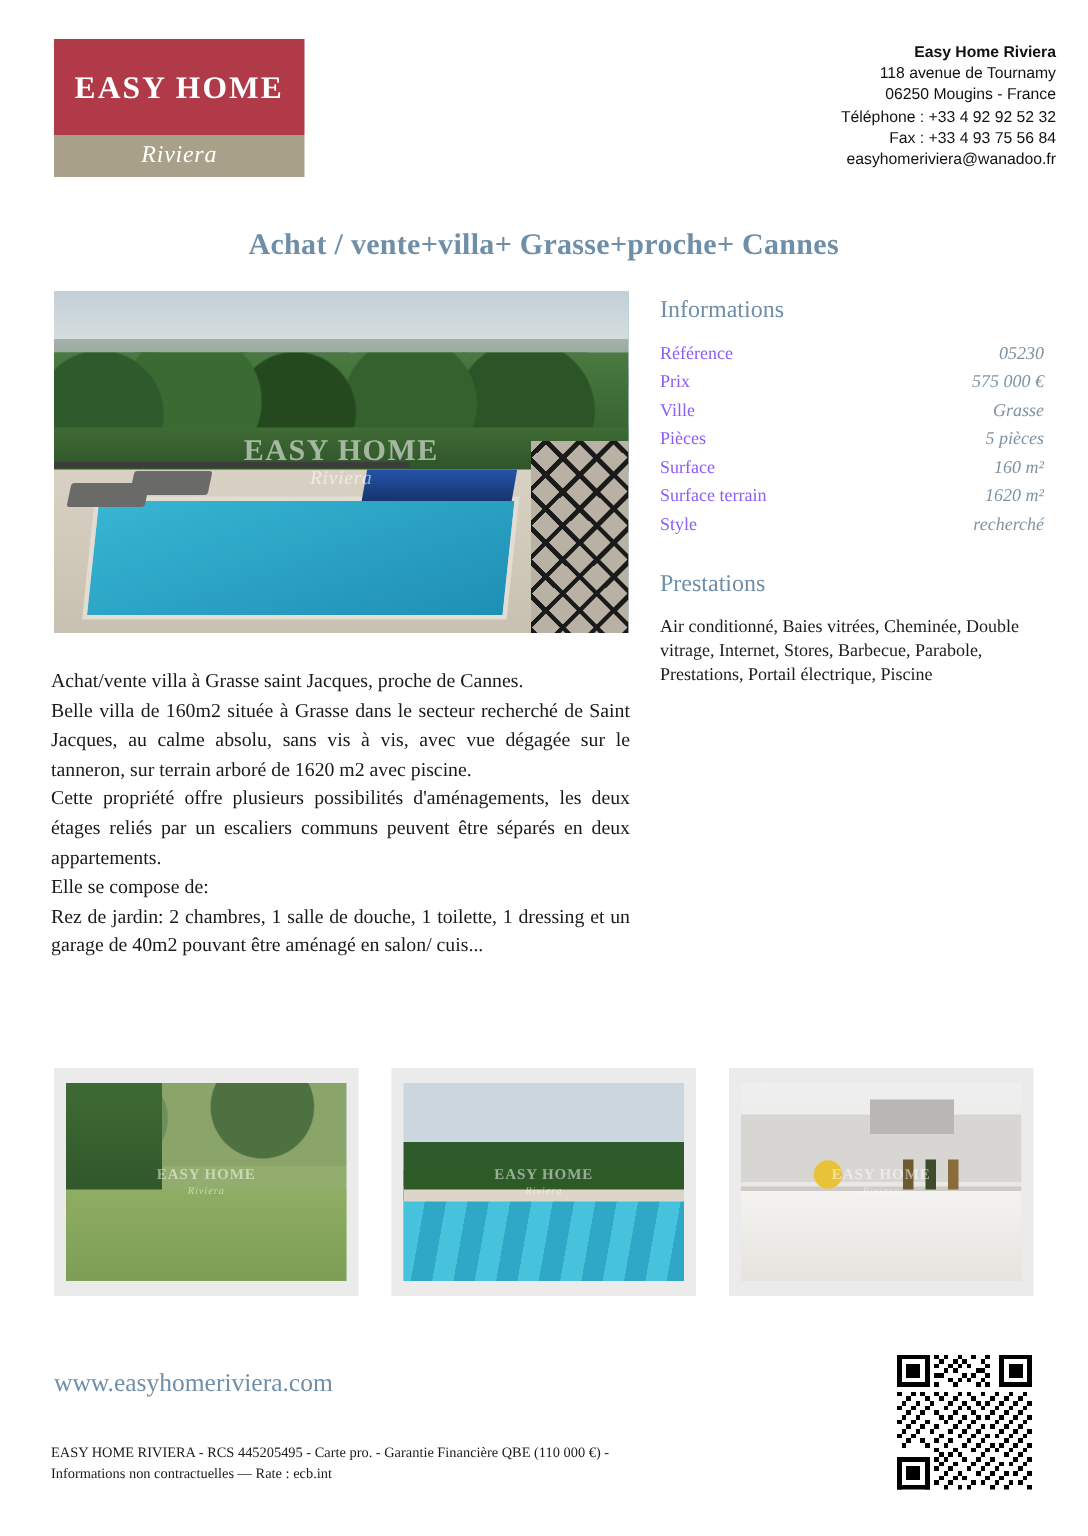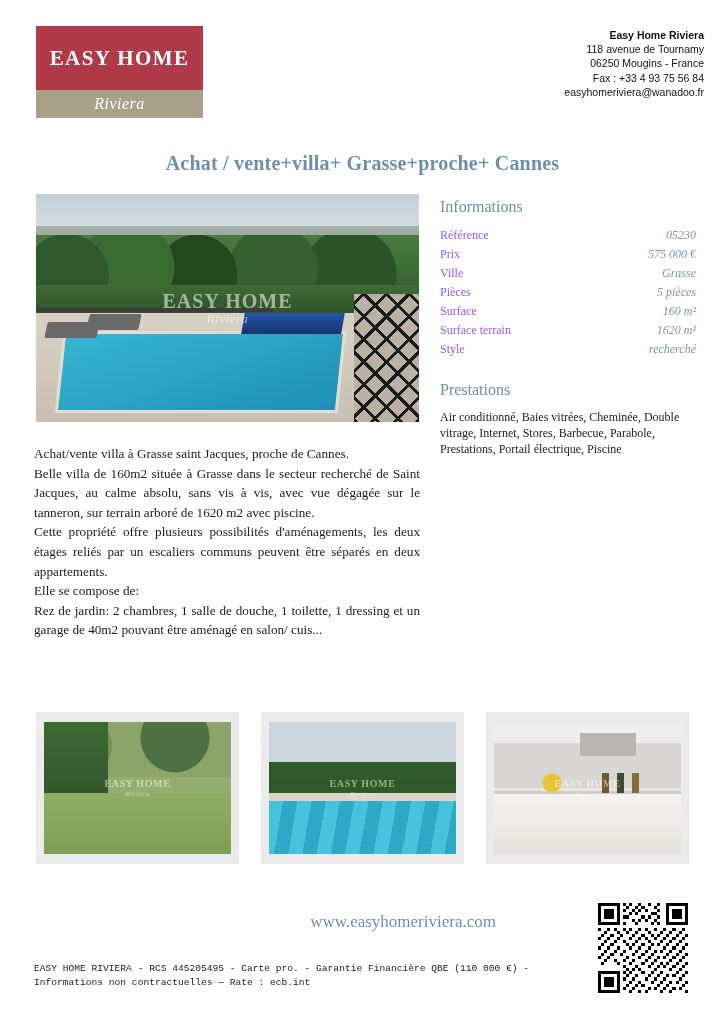--- a/index.html
+++ b/index.html
@@ -313,38 +313,38 @@
     font-weight: normal;
     font-style: italic;
     font-size: 7px;
   }
 
   
   .website {
     position: absolute;
     top: 912px; left: 36px;
     width: 460px;
-    text-align: right;
+    text-align: left;
     font-family: "Liberation Serif", serif;
     font-size: 17px;
     color: #6f8fa8;
   }
   .qr {
     position: absolute;
     right: 36px; top: 902px;
     width: 92px; height: 92px;
     background: #ffffff;
     border: 1px solid #ffffff;
   }
   .qr svg { display: block; }
   .legal {
     position: absolute;
     left: 34px; top: 962px;
     width: 560px;
-    font-family: Liberation Mono, monospace;
+    font-family: Liberation Serif, serif;
     font-size: 9.6px;
     line-height: 14px;
     color: #1a1a1a;
   }
   .legal div { white-space: nowrap; }
 </style>
 </head>
 <body>
 
 <div class="page">
@@ -356,20 +356,21 @@
       </div>
       <div class="logo-bottom">
         <span class="logo-bottom-text">Riviera</span>
       </div>
     </div>
 
     <div class="contact">
       <div class="co-name">Easy Home Riviera</div>
       <div>118 avenue de Tournamy</div>
       <div>06250 Mougins - France</div>
+      <div>Téléphone : +33 4 92 92 52 32</div>
       <div>Fax : +33 4 93 75 56 84</div>
       <div>easyhomeriviera@wanadoo.fr</div>
     </div>
   </div>
 
   <div class="title">Achat / vente+villa+ Grasse+proche+ Cannes</div>
 
   <div class="hero">
     <div class="sky"></div>
     <div class="hills"></div>

